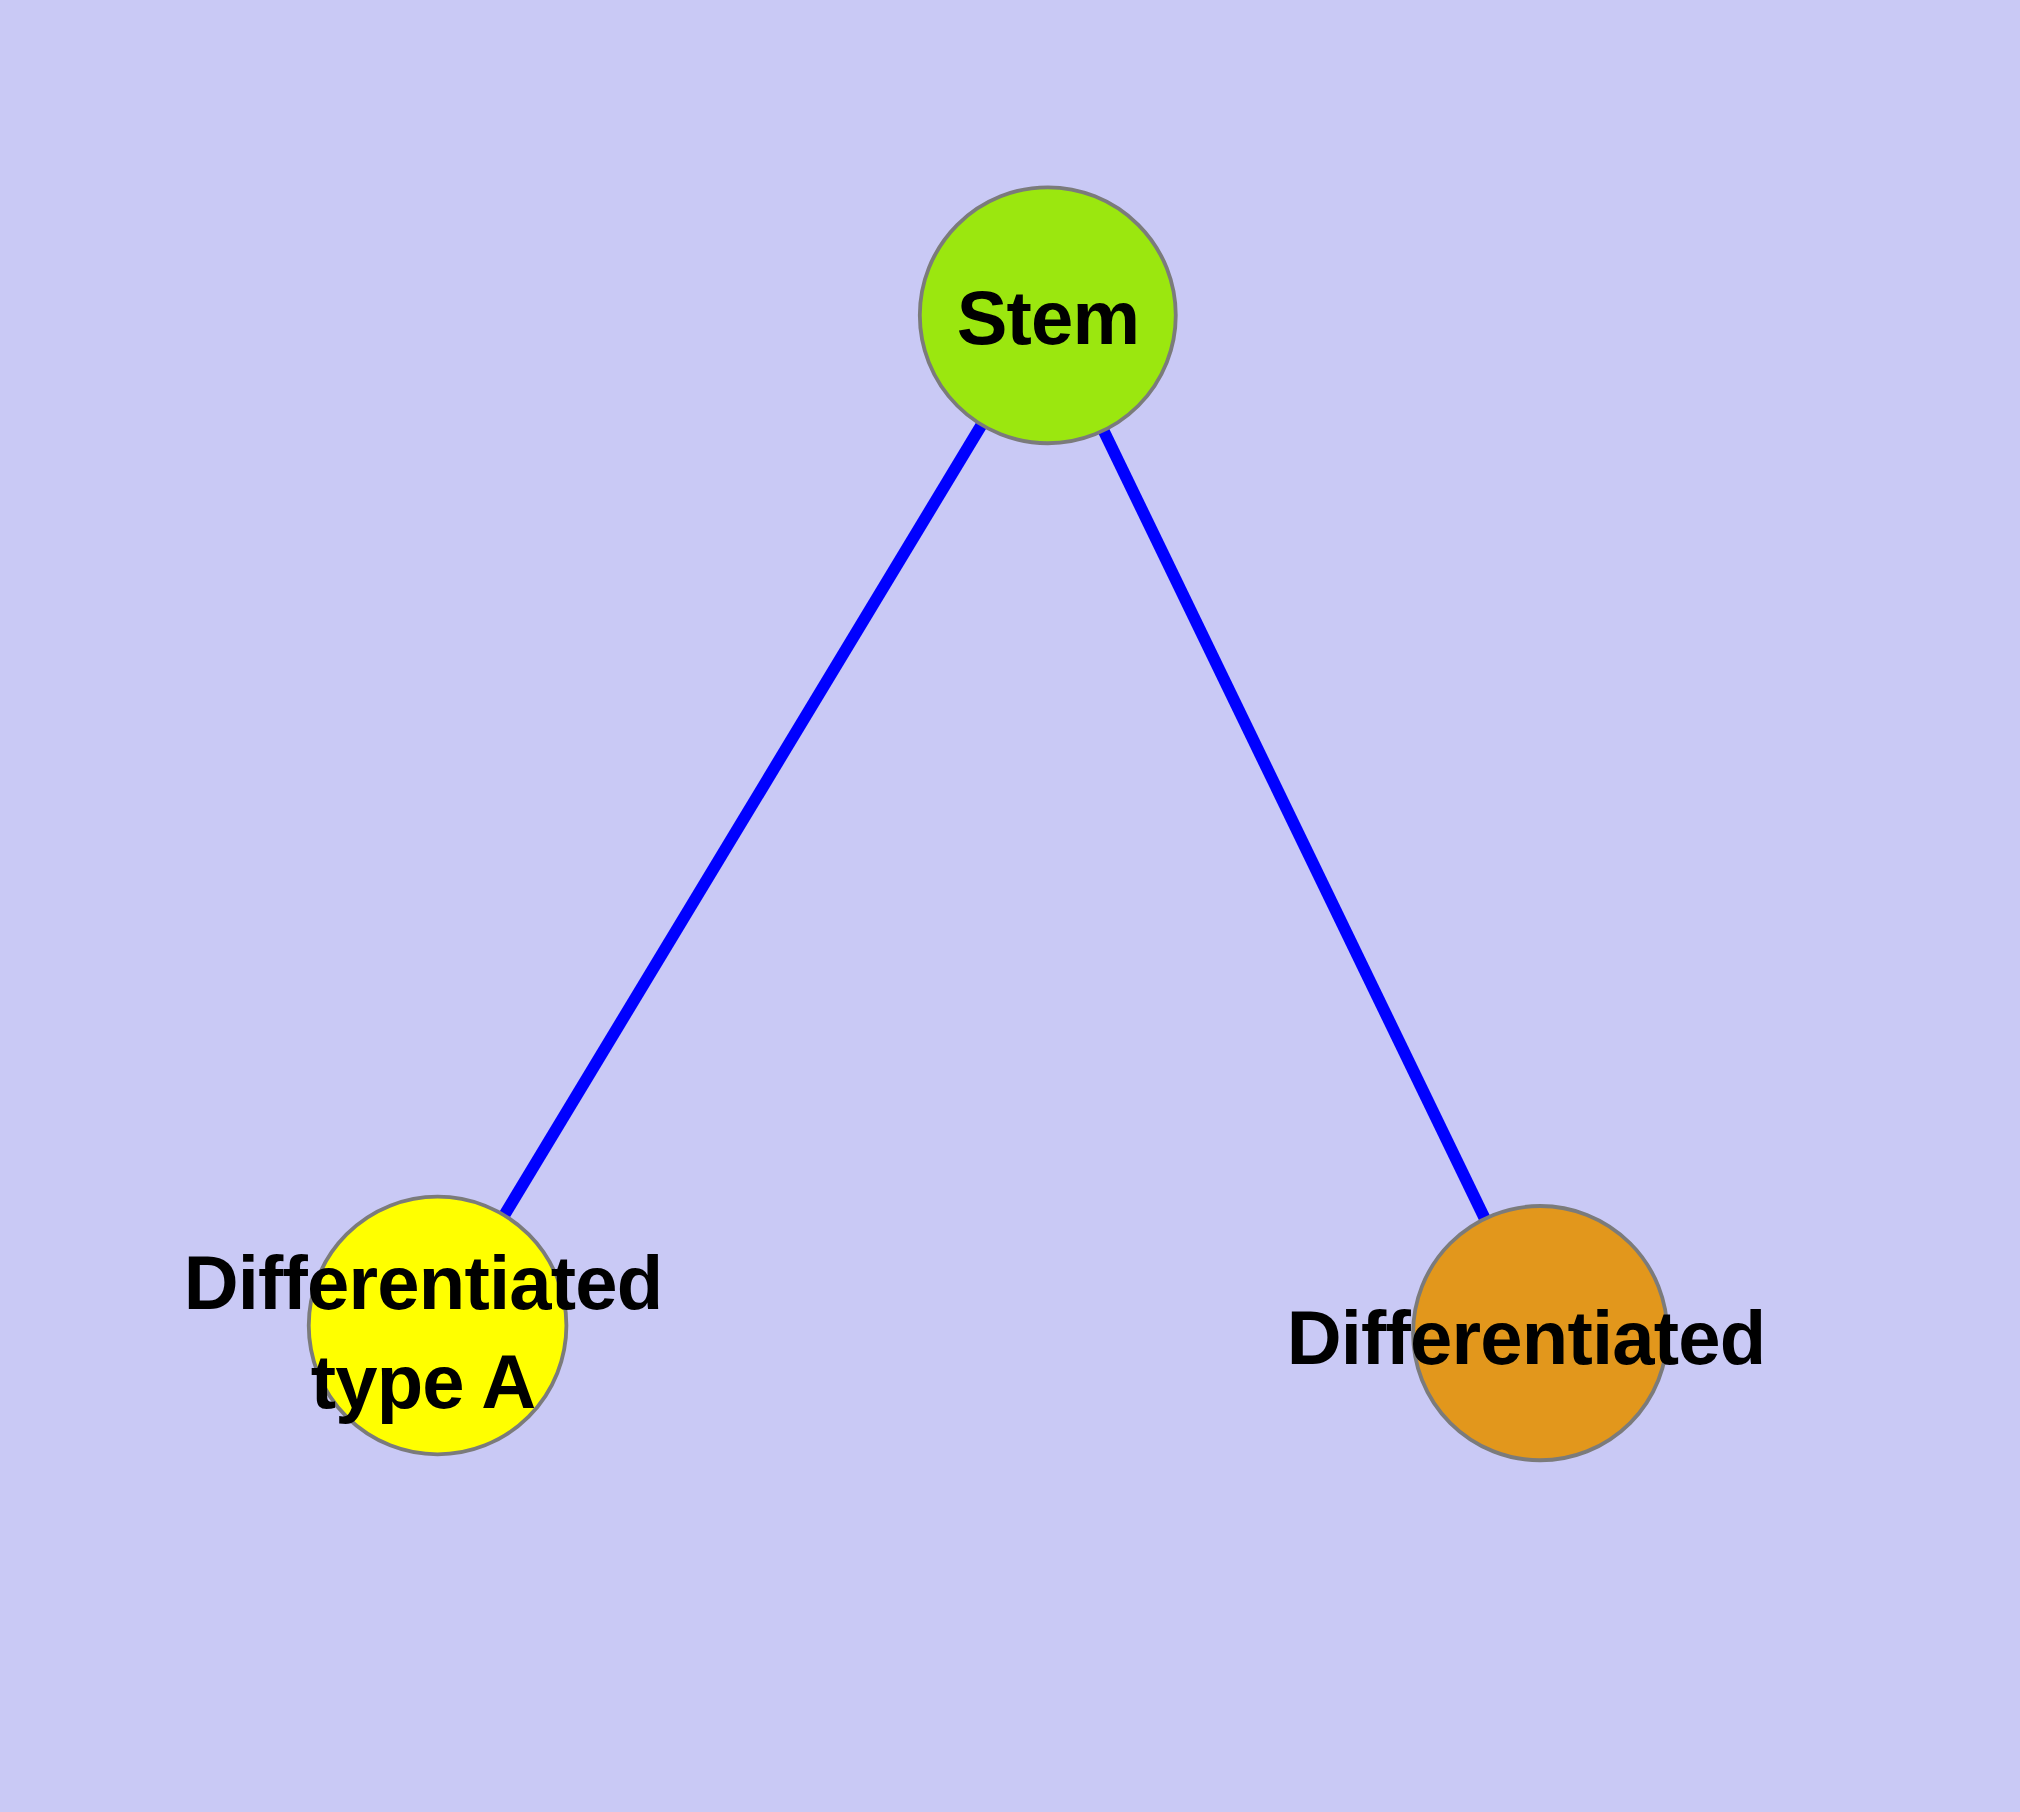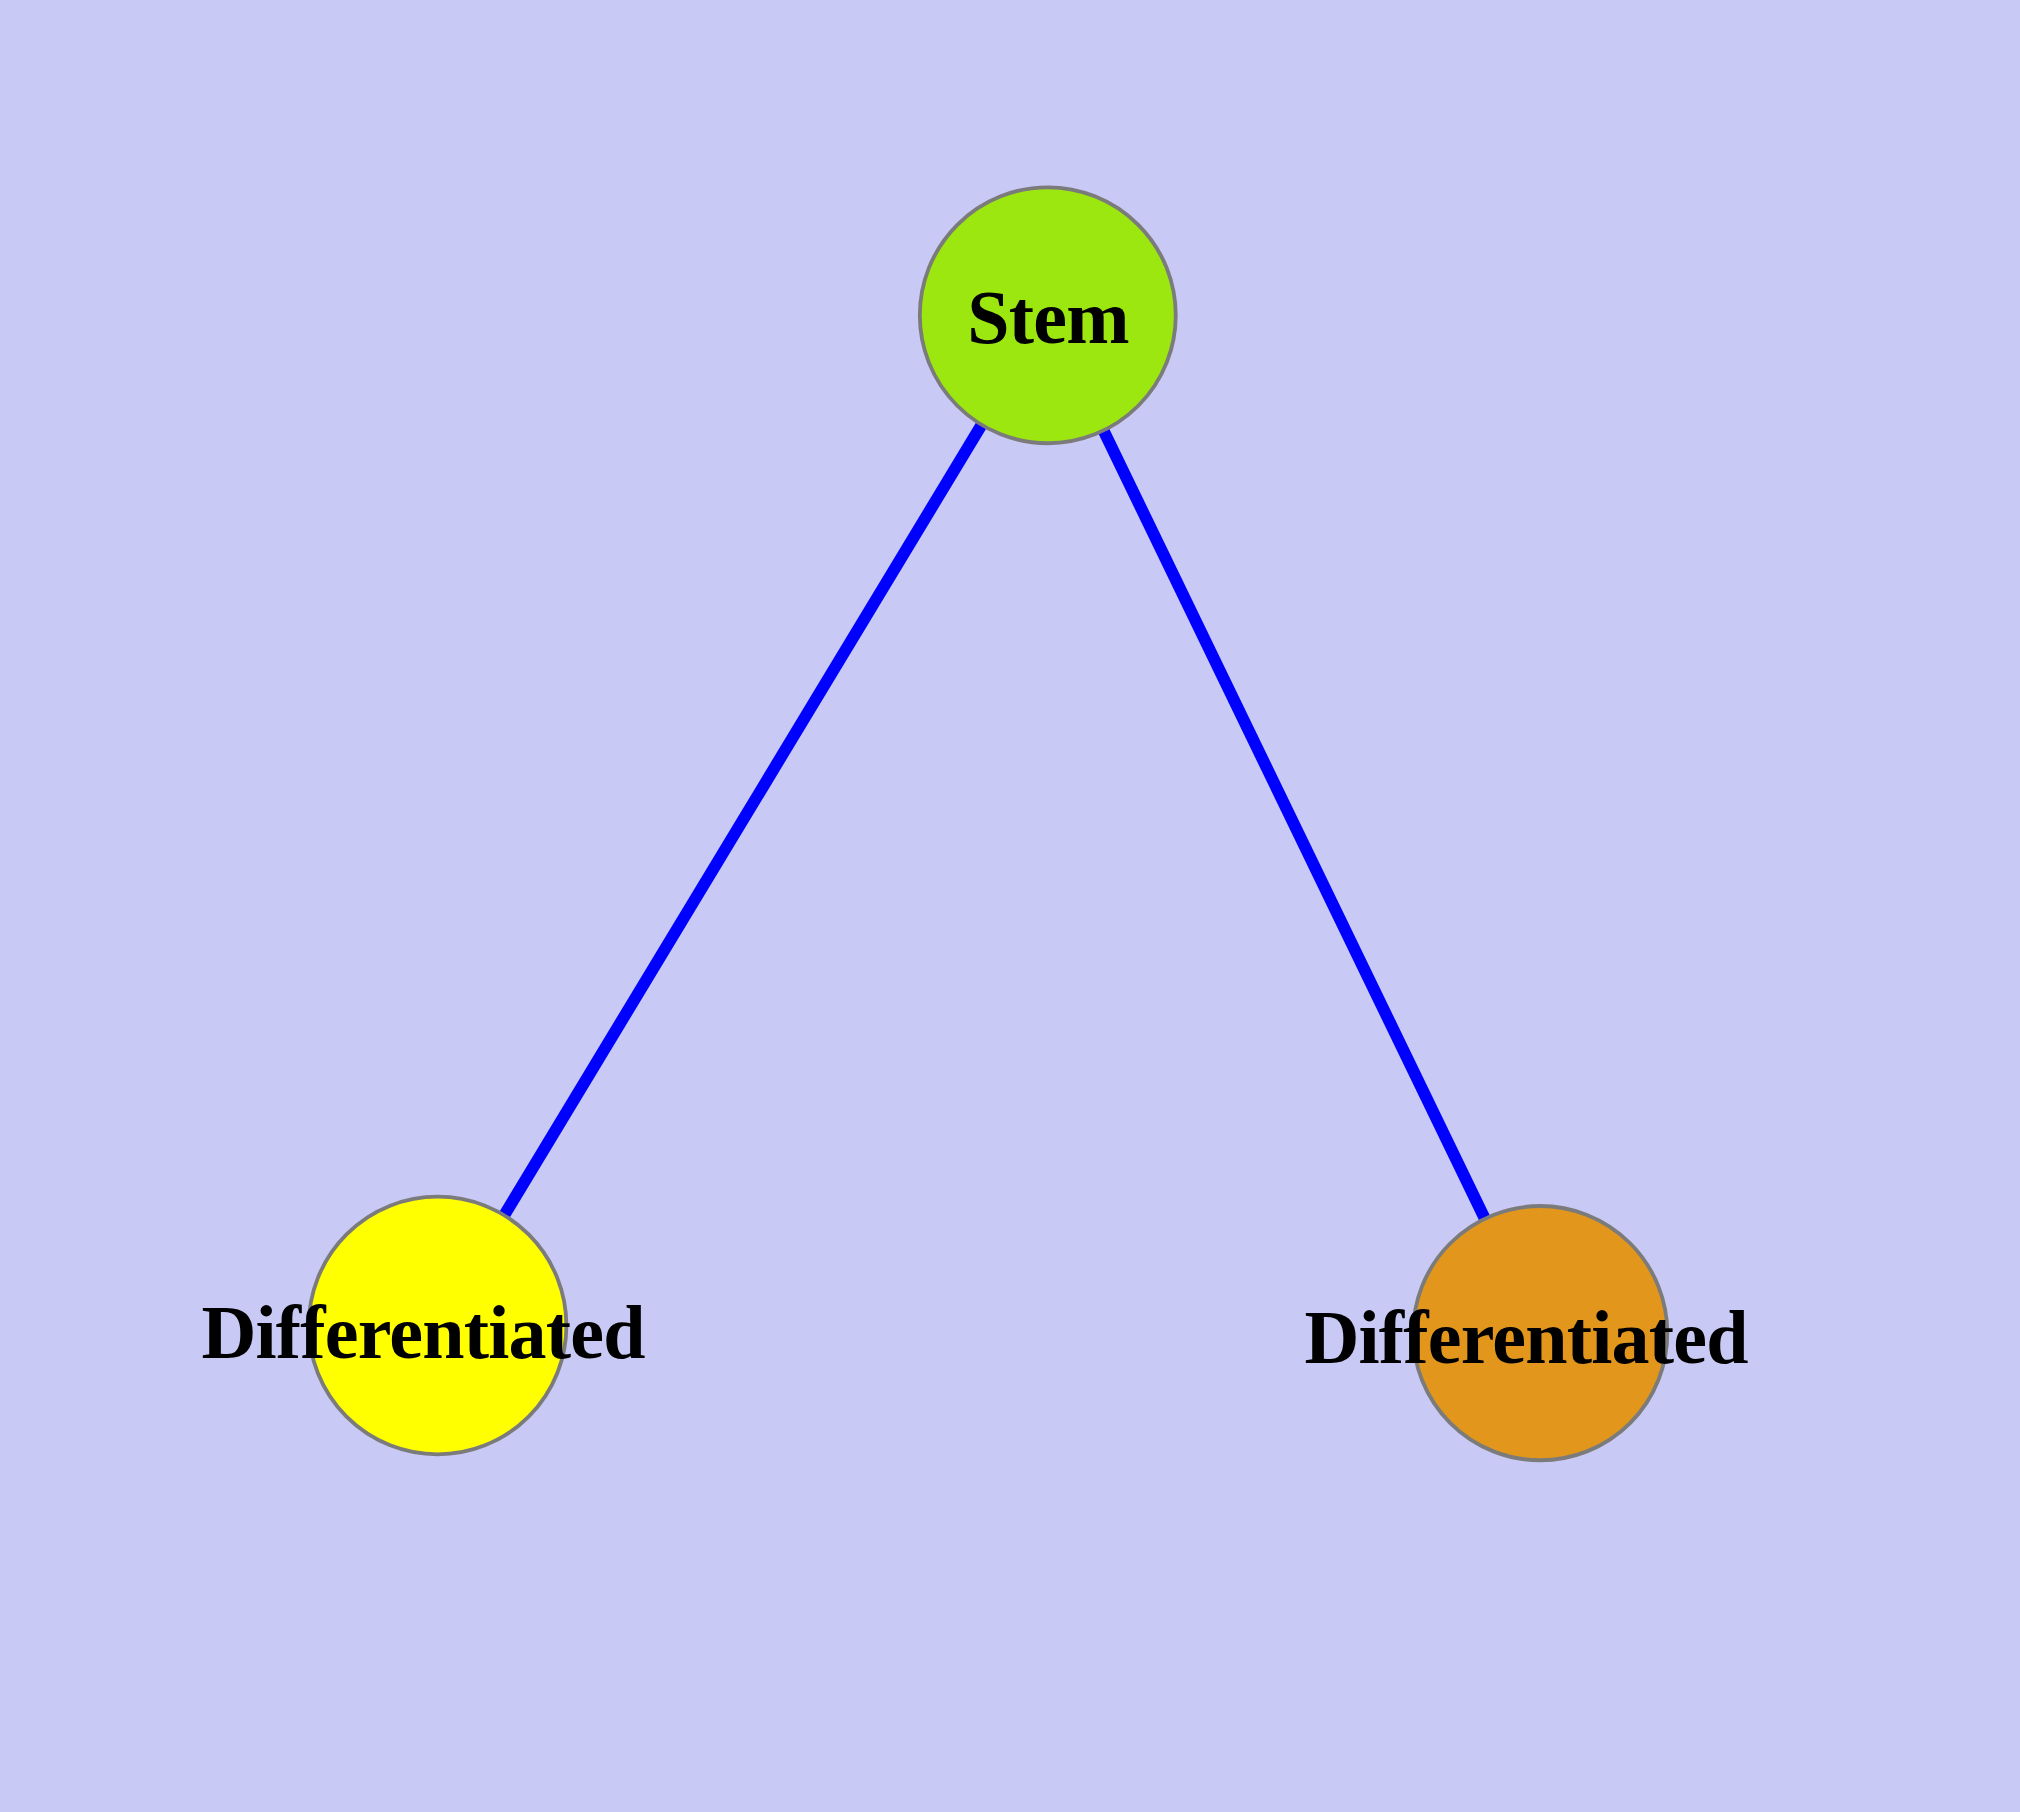--- a/index.html
+++ b/index.html
@@ -6,21 +6,21 @@
     margin: 0;
     padding: 0;
     background: #c9c9f5;
   }
   .canvas {
     position: relative;
     width: 1997px;
     height: 1812px;
     background: #c9c9f5;
     overflow: hidden;
-    font-family: Liberation Serif, serif;
+    font-family: Liberation Sans, sans-serif;
   }
   .graph-svg {
     position: absolute;
     left: 0;
     top: 0;
     width: 2021px;
     height: 1812px;
     display: block;
   }
   line.edge {
@@ -58,20 +58,21 @@
 
     <circle class="node" cx="516" cy="1564" r="152" fill="#ffff00"></circle>
 
     <circle class="node" cx="1817" cy="1573" r="150" fill="#e2971c"></circle>
   </svg>
 
   <div class="label" style="left:1048px; top:317px;">Stem</div>
 
   <div class="label" style="left:423px; top:1332px;">
     <div>Differentiated</div>
+    <div>type A</div>
   </div>
 
   <div class="label" style="left:1526px; top:1337px;">
     <div>Differentiated</div>
   </div>
 
 </div>
 
 
 </body></html>

